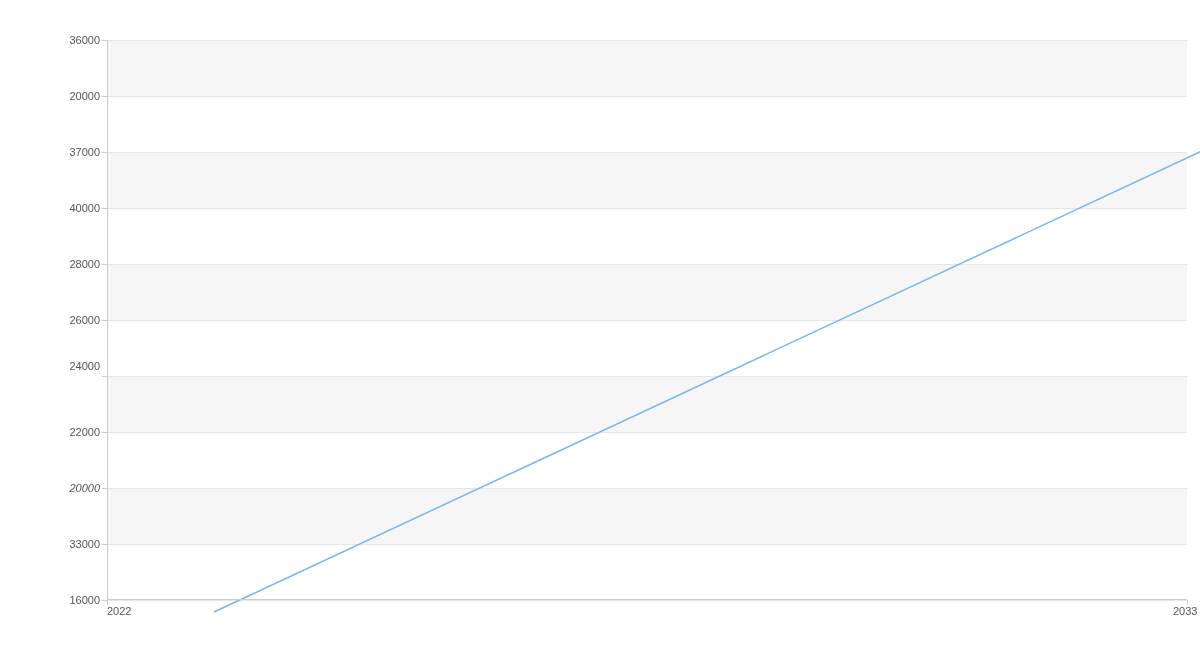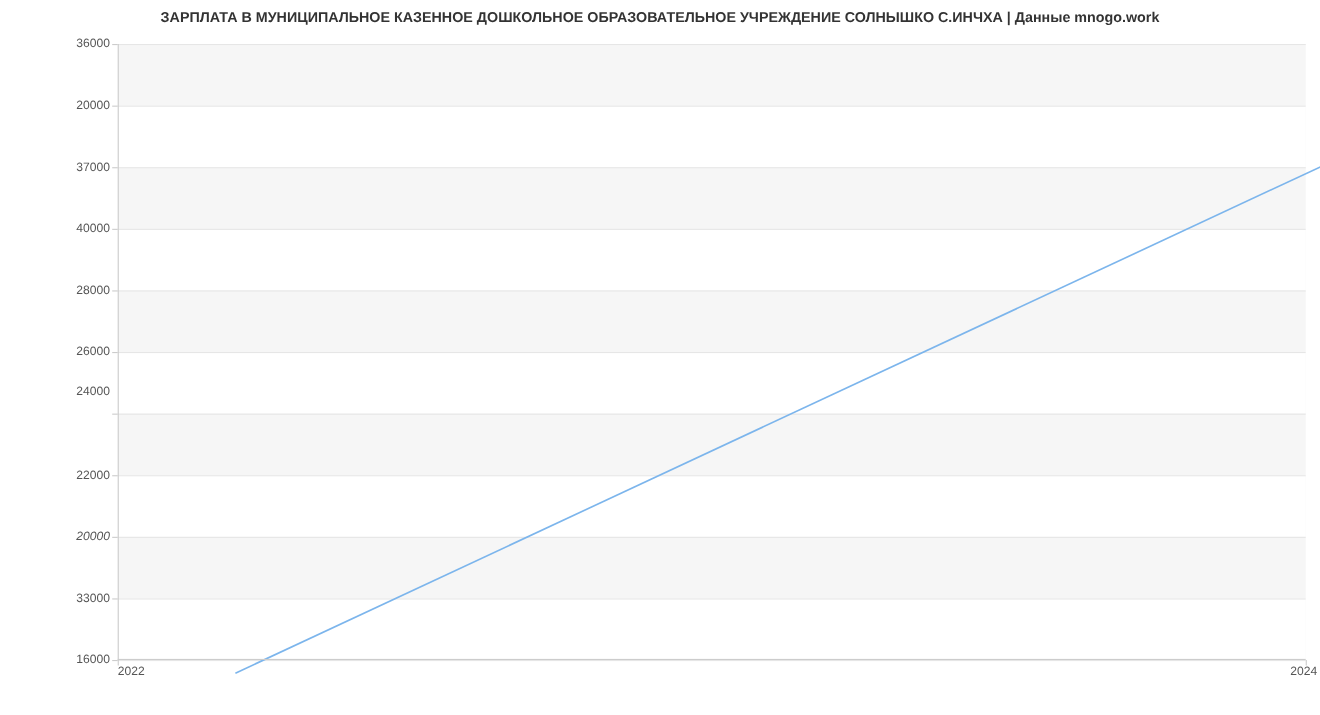--- a/index.html
+++ b/index.html
@@ -108,21 +108,20 @@
       stroke: #7cb5ec;
       stroke-width: 1.5;
       fill: none;
     }
   </style>
 </head>
 <body>
 
 <div class="chart-container">
 
-  <div class="chart-title">ЗАРПЛАТА В МУНИЦИПАЛЬНОЕ КАЗЕННОЕ ДОШКОЛЬНОЕ ОБРАЗОВАТЕЛЬНОЕ УЧРЕЖДЕНИЕ СОЛНЫШКО С.ИНЧХА | Данные mnogo.work</div>
 
   <div class="plot-area">
       <div class="h-band" style="top: 56px; height: 56px;"></div>
       <div class="h-band" style="top: 168px; height: 56px;"></div>
       <div class="h-band" style="top: 280px; height: 56px;"></div>
       <div class="h-band" style="top: 392px; height: 56px;"></div>
       <div class="h-band" style="top: 504px; height: 56px;"></div>
 
     <div class="h-grid" style="top: 560px;"></div>
       <div class="h-grid" style="top: 504px;"></div>
@@ -145,30 +144,30 @@
 
 <div class="y-tickmark" style="top: 600px;"></div>
     <div class="y-tick" style="top: 594px;">16000</div>
     <div class="y-tickmark" style="top: 544px;"></div>
     <div class="y-tick" style="top: 538px;">33000</div>
     <div class="y-tickmark" style="top: 488px;"></div>
     <div class="y-tick" style="top: 482px; font-style: italic;">20000</div>
     <div class="y-tickmark" style="top: 432px;"></div>
     <div class="y-tick" style="top: 426px;">22000</div>
     <div class="y-tickmark" style="top: 376px;"></div>
-    <div class="y-tick" style="top: 350px; padding-left: 47px;">24000</div>
+    <div class="y-tick" style="top: 360px; padding-left: 47px;">24000</div>
     <div class="y-tickmark" style="top: 320px;"></div>
     <div class="y-tick" style="top: 314px;">26000</div>
     <div class="y-tickmark" style="top: 264px;"></div>
     <div class="y-tick" style="top: 258px;">28000</div>
     <div class="y-tickmark" style="top: 208px;"></div>
     <div class="y-tick" style="top: 202px;">40000</div>
     <div class="y-tickmark" style="top: 152px;"></div>
     <div class="y-tick" style="top: 146px;">37000</div>
     <div class="y-tickmark" style="top: 96px;"></div>
     <div class="y-tick" style="top: 90px;">20000</div>
     <div class="y-tickmark" style="top: 40px;"></div>
     <div class="y-tick" style="top: 34px;">36000</div>
     <div class="x-tickmark" style="left: 107px;"></div>
     <div class="x-tick" style="left: 107px;">2022</div>
     <div class="x-tickmark" style="left: 1187px;"></div>
-    <div class="x-tick" style="left: 1173px;">2024</div>
+    <div class="x-tick" style="left: 1173px;">2033</div>
   </div>
 
 </body></html>

